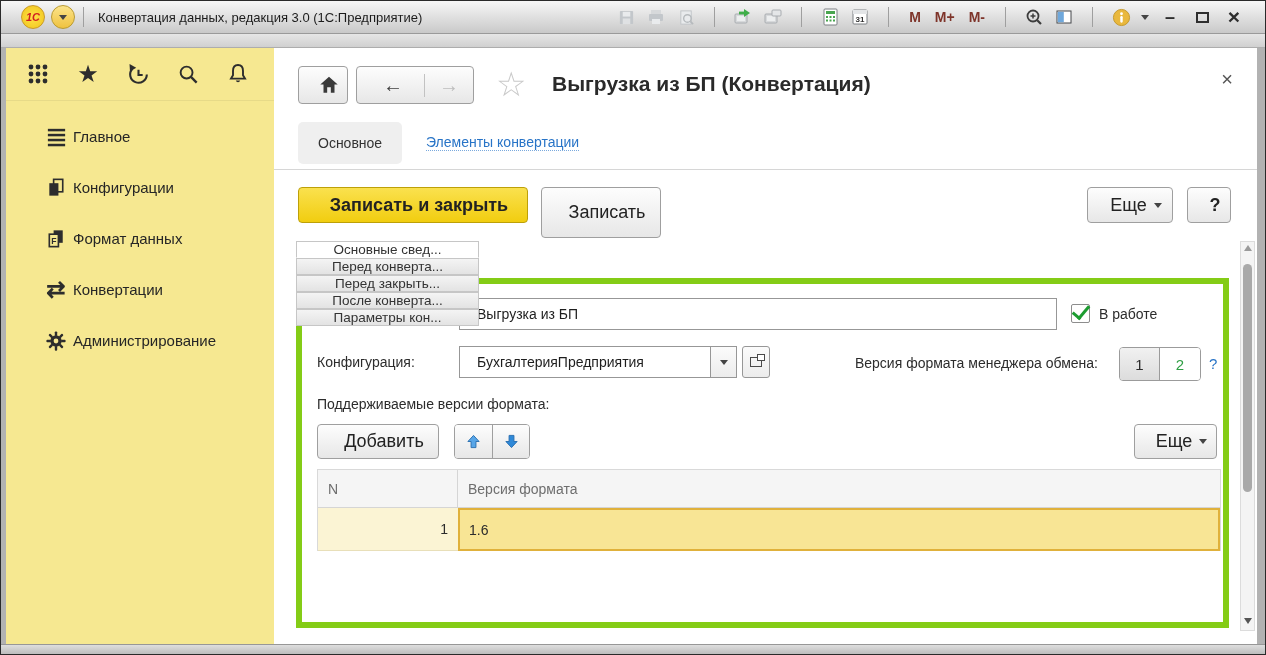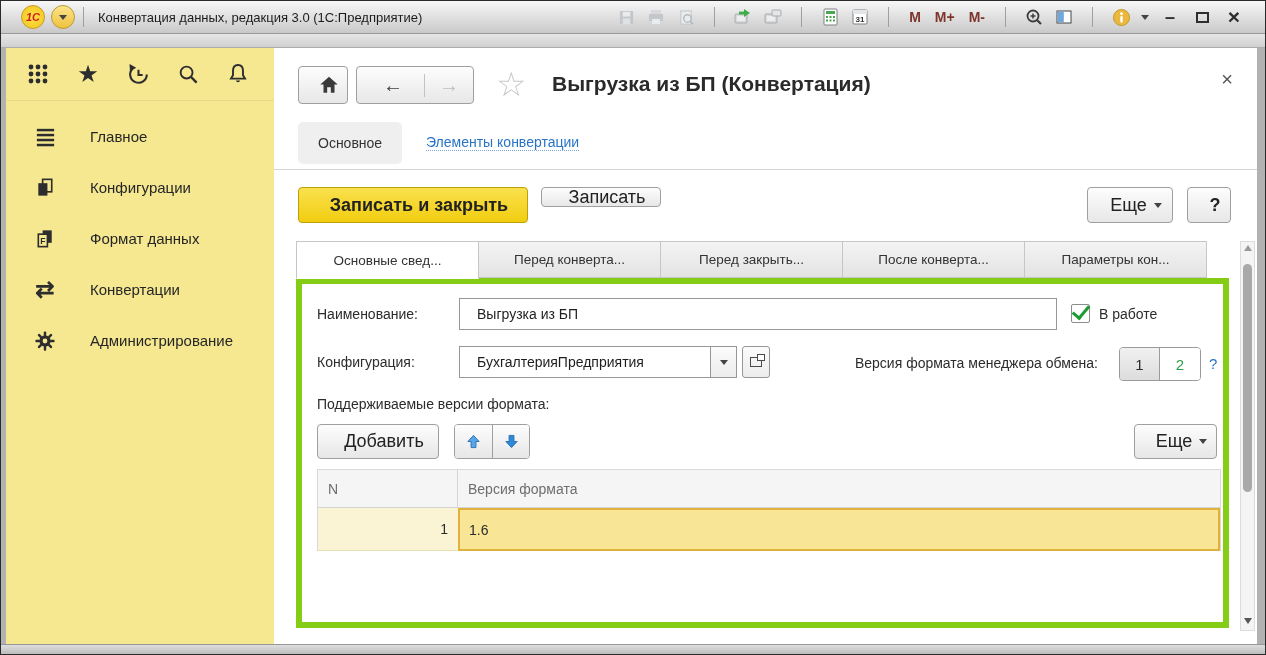--- a/index.html
+++ b/index.html
@@ -27,21 +27,21 @@
 
   
   .main { flex:1; display:flex; min-height:0; border-left:5px solid #b2b2b2; border-right:8px solid #b2b2b2; background:#fff; }
 
   
   .sidebar { width:268px; flex:0 0 268px; background:#f6e891; display:flex; flex-direction:column; }
   .sb-icons { height:53px; display:flex; align-items:center; justify-content:space-between; padding:0 22px 0 18px; border-bottom:1px solid rgba(0,0,0,0.06); }
   .sb-ico { width:28px; height:28px; display:flex; align-items:center; justify-content:center; color:#2d2d2d; }
   .g-star::before { content:"★"; font-size:24px; color:#2d2d2d; }
   .sb-menu { padding-top:10px; }
-  .sb-item { height:51px; display:flex; align-items:center; padding-left:26px; gap:32px; cursor:pointer; }
+  .sb-item { height:51px; display:flex; align-items:center; padding-left:26px; gap:4px; cursor:pointer;margin-left:11px; }
   .sb-item-ico { width:26px; height:26px; display:flex; align-items:center; justify-content:center; }
   .sb-item-label { font-size:15px; color:#262626; }
   .g-swap::before { content:"⇄"; font-size:23px; font-weight:bold; color:#2d2d2d; }
 
   
   .panel { flex:1; position:relative; background:#fff; overflow:hidden; }
   .btn { display:flex; align-items:center; justify-content:center; gap:7px; background:linear-gradient(#fdfdfd,#e7e7e7); border:1px solid #9f9f9f; border-radius:4px; font-size:18px; color:#222; cursor:pointer;padding-left:12px; }
   .btn-yellow { background:linear-gradient(#fae14e,#f1cd10); border:1px solid #bda008; font-weight:bold; }
 
   .hdr-home { position:absolute; left:24px; top:18px; width:50px; height:38px; }
@@ -54,25 +54,25 @@
   .fav-star { position:absolute; left:222px; top:16px; }
   .page-title { position:absolute; left:278px; top:24px; font-size:21px; font-weight:bold; color:#2a2a2a; white-space:nowrap; }
   .panel-close { position:absolute; right:24px; top:20px; font-size:20px; color:#555; cursor:pointer; }
   .panel-close::before { content:"×"; }
 
   .chip { position:absolute; left:24px; top:74px; height:42px; padding:0 20px; display:flex; align-items:center; background:#efefef; border-radius:5px; font-size:14px; color:#333; }
   .nav-link { position:absolute; left:152px; top:86px; font-size:14px; color:#2874c7; border-bottom:1px dotted #7aa9dd; cursor:pointer; white-space:nowrap; }
   .hdr-sep { position:absolute; left:0; right:0; top:121px; height:1px; background:#d6d6d6; }
 
   .cmd-saveclose { position:absolute; left:24px; top:139px; width:230px; height:36px; }
-  .cmd-save { position:absolute; left:267px; top:139px; width:120px; height:20px; }
+  .cmd-save { position:absolute; left:267px; top:139px; width:120px; height:51px; }
   .cmd-more { position:absolute; left:813px; top:139px; width:86px; height:36px; }
   .cmd-help { position:absolute; left:913px; top:139px; width:44px; height:36px; font-weight:bold; }
 
-  .tabs { position:absolute; left:22px; top:193px; height:38px; display:flex; z-index:2; }
+  .tabs { position:absolute; left:22px; top:193px; height:38px; display:flex; z-index:2;flex-direction:column; }
   .tab { width:183px; height:37px; margin-right:-1px; border:1px solid #c6c6c6; background:linear-gradient(#f4f4f4,#e3e3e3); display:flex; align-items:center; justify-content:center; font-size:13.5px; color:#333; white-space:nowrap; cursor:pointer; }
   .tab.active { background:#fff; height:38px; border-bottom:1px solid #fff; z-index:3; }
 
   .tabpanel { position:absolute; left:22px; top:230px; width:933px; height:350px; background:#fff; border:6px solid #84cc16; }
   .fld-label { position:absolute; font-size:14px; color:#2c2c2c; line-height:32px; white-space:nowrap; }
   .txt-input { position:absolute; height:32px; border:1px solid #979797; font-size:14px; padding:0 17px; color:#1e1e1e; font-family:"Liberation Sans", sans-serif; background:#fff; }
   .combo-caret-btn { position:absolute; width:26px; height:32px; border:1px solid #979797; border-left:none; background:linear-gradient(#fbfbfb,#ececec); display:flex; align-items:center; justify-content:center; cursor:pointer; }
   .open-btn { position:absolute; width:28px; height:32px; border:1px solid #979797; border-radius:3px; background:linear-gradient(#fbfbfb,#ececec); display:flex; align-items:center; justify-content:center; cursor:pointer; }
   .open-glyph { position:relative; width:12px; height:10px; border:1.5px solid #4a4a4a; }
   .open-glyph::after { content:""; position:absolute; right:-4px; top:-4px; width:6px; height:5px; border:1.5px solid #4a4a4a; background:#fff; }

